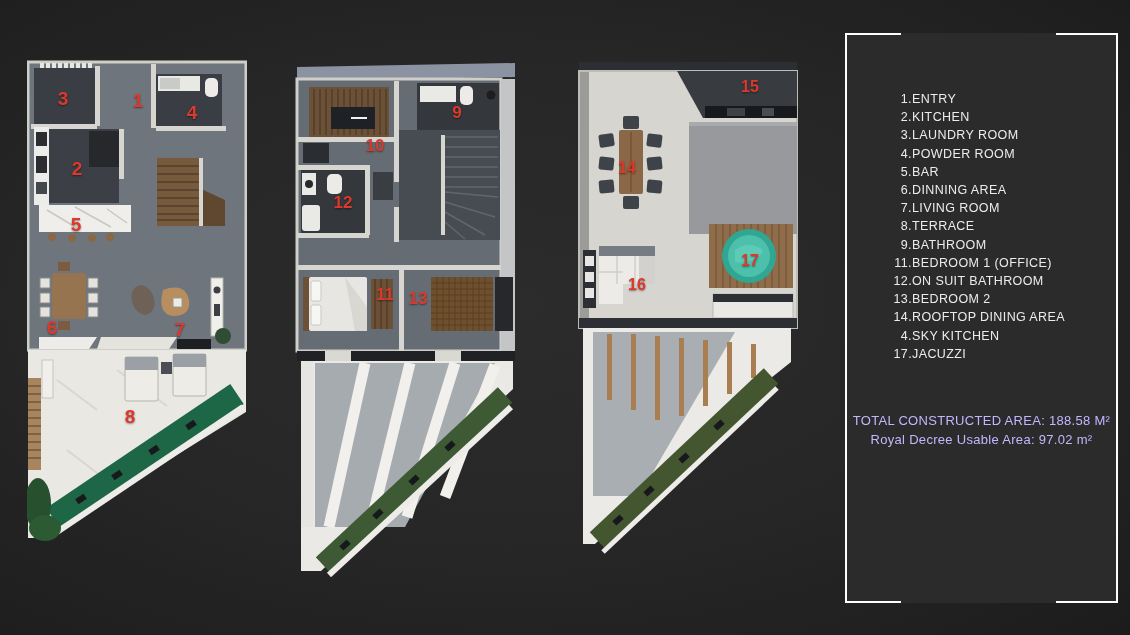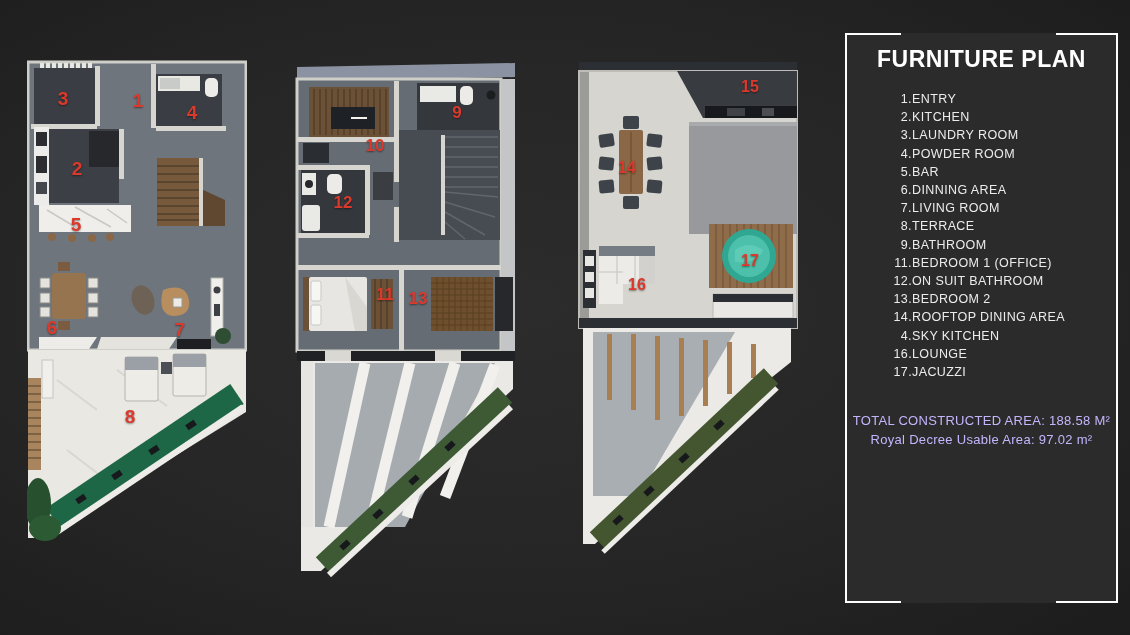--- a/index.html
+++ b/index.html
@@ -358,21 +358,20 @@
   </div>
 
   <aside class="panel">
     <div class="fl"></div>
     <div class="fr"></div>
     <div class="ftl"></div>
     <div class="ftr"></div>
     <div class="fbl"></div>
     <div class="fbr"></div>
 
-    <h1 class="panel-title">FURNITURE PLAN</h1>
 
     <div class="legend-list">
   <div class="legend-row">
     <span class="legend-num">1.</span>
     <span class="legend-label">ENTRY</span>
   </div>
 
   <div class="legend-row">
     <span class="legend-num">2.</span>
     <span class="legend-label">KITCHEN</span>
@@ -432,24 +431,20 @@
   <div class="legend-row">
     <span class="legend-num">14.</span>
     <span class="legend-label">ROOFTOP DINING AREA</span>
   </div>
 
   <div class="legend-row">
     <span class="legend-num">4.</span>
     <span class="legend-label">SKY KITCHEN</span>
   </div>
 
-  <div class="legend-row">
-    <span class="legend-num">16.</span>
-    <span class="legend-label">LOUNGE</span>
-  </div>
 
   <div class="legend-row">
     <span class="legend-num">17.</span>
     <span class="legend-label">JACUZZI</span>
   </div>
 </div>
 
     <div class="areas">
       <div>TOTAL CONSTRUCTED AREA: 188.58 M²</div>
       <div>Royal Decree Usable Area: 97.02 m²</div>

